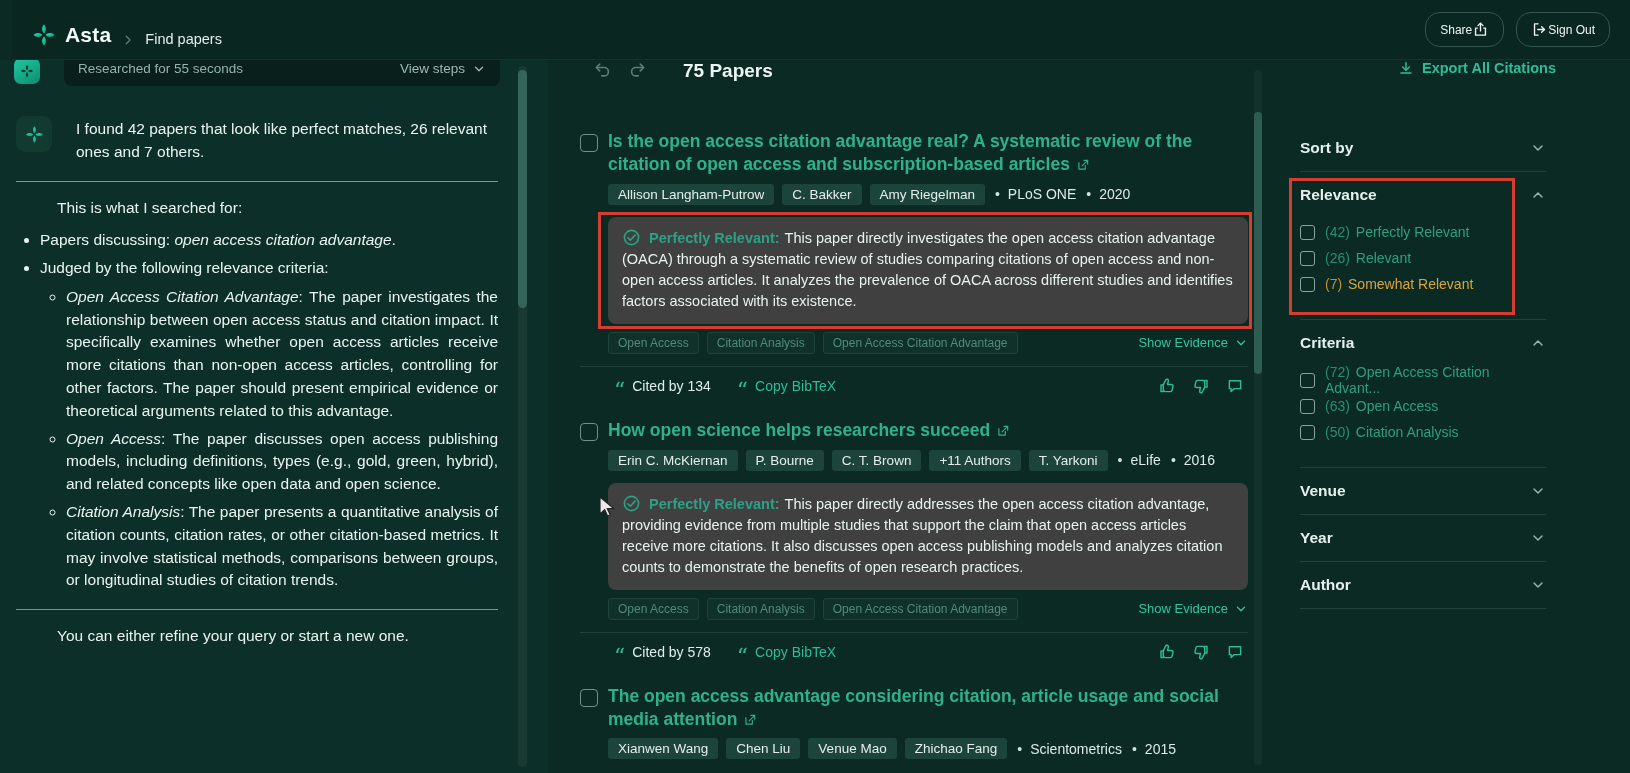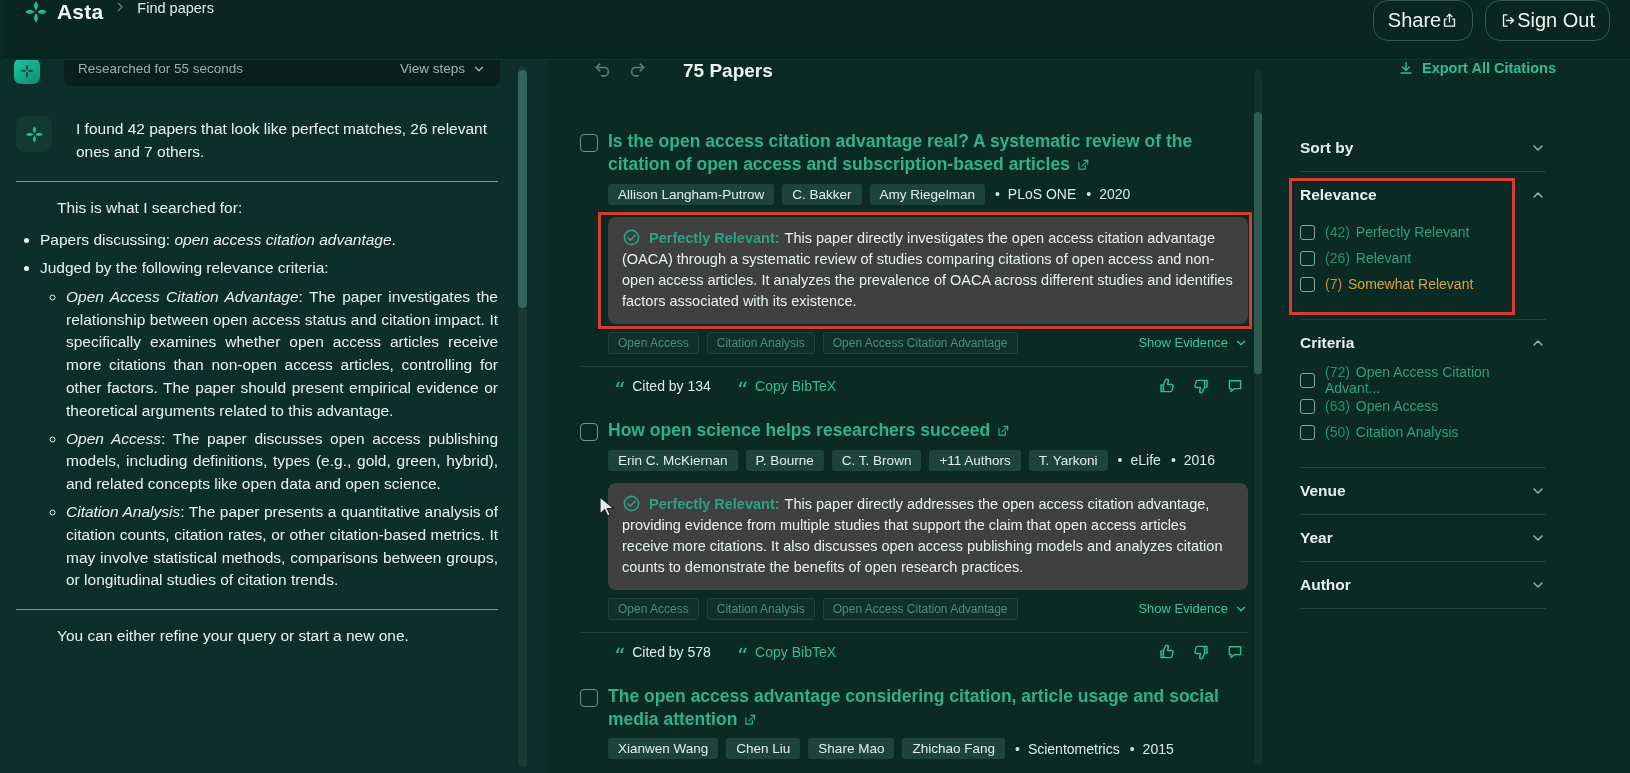--- a/index.html
+++ b/index.html
@@ -2,27 +2,27 @@
 <html><head>
 <meta charset="utf-8">
 <style>
   *{box-sizing:border-box;margin:0;padding:0}
   html,body{width:1630px;height:773px;overflow:hidden}
   body{font-family:"Liberation Sans",sans-serif;background:#0b2a24;color:#e9f4f0;position:relative}
   .app{position:absolute;inset:0;overflow:hidden}
   .ic{display:inline-block;vertical-align:middle;flex:none}
 
   
-  .topbar{position:absolute;left:4px;top:0;right:0;height:60px;display:flex;align-items:flex-start;padding:0 20px;background:#0a2620;border-bottom:1px solid rgba(255,255,255,.06);z-index:5}
+  .topbar{position:absolute;left:12px;top:0;right:0;height:60px;display:flex;align-items:flex-end;padding:12px 20px;background:#0a2620;border-bottom:1px solid rgba(255,255,255,.06);z-index:5}
   .brand{display:flex;align-items:center;gap:9px}
   .brand-name{font-size:21px;font-weight:700;color:#f2faf7;letter-spacing:.2px}
   .crumb-sep{color:#5f7d74;margin:0 10px}
   .crumb{font-size:14.5px;color:#e2efe9}
   .top-actions{margin-left:auto;display:flex;gap:12px}
-  .hbtn{display:flex;align-items:center;border:1px solid #34564d;border-radius:15px;padding:8px 14px;font-size:20px;color:#eef6f2;background:transparent;cursor:pointer}
+  .hbtn{display:flex;align-items:center;border:1px solid #34564d;border-radius:15px;padding:8px 14px;font-size:12px;color:#eef6f2;background:transparent;cursor:pointer}
 
   
   .chat{position:absolute;left:0;top:60px;bottom:0;width:548px;background:#0d2f29;overflow:hidden}
   .mini-avatar{position:absolute;left:14px;top:-2px;width:26px;height:26px;border-radius:7px;background:linear-gradient(145deg,#1ec9a0,#0f8d70);display:flex;align-items:center;justify-content:center;color:#083b2f}
   .researched-bar{position:absolute;left:64px;top:-7px;width:436px;height:33px;background:#081f1b;border-radius:8px;display:flex;align-items:flex-end;justify-content:space-between;padding:0 14px 10px 14px;font-size:13.5px;color:#94b4ab}
   .view-steps{display:flex;align-items:center;gap:7px;color:#9cbbb2;cursor:pointer}
   .chat-body{padding:56px 50px 0 16px;font-size:15.5px;line-height:1.47}
   .msg-row{display:flex;gap:24px;align-items:flex-start}
   .avatar{width:36px;height:36px;border-radius:9px;background:#123a31;display:flex;align-items:center;justify-content:center;color:#23c59c;flex:none}
   .msg{padding-top:2px}
@@ -378,21 +378,21 @@
     </article>
 
     <article class="card">
       <div class="cbx"></div>
       <h3 class="p-title"><span>The open access advantage considering citation, article usage and social media attention</span><svg class="ic" width="14" height="14">
             <use href="#i-ext"></use>
           </svg></h3>
       <div class="authors">
         <span class="chip">Xianwen Wang</span>
         <span class="chip">Chen Liu</span>
-        <span class="chip">Share Mao</span>
+        <span class="chip">Venue Mao</span>
         <span class="chip">Zhichao Fang</span>
         <span class="meta">Scientometrics</span>
         <span class="meta">2015</span>
       </div>
     </article>
   </main>
 
   <div class="mid-scroll-track">
     <div class="mid-scroll-thumb"></div>
   </div>

